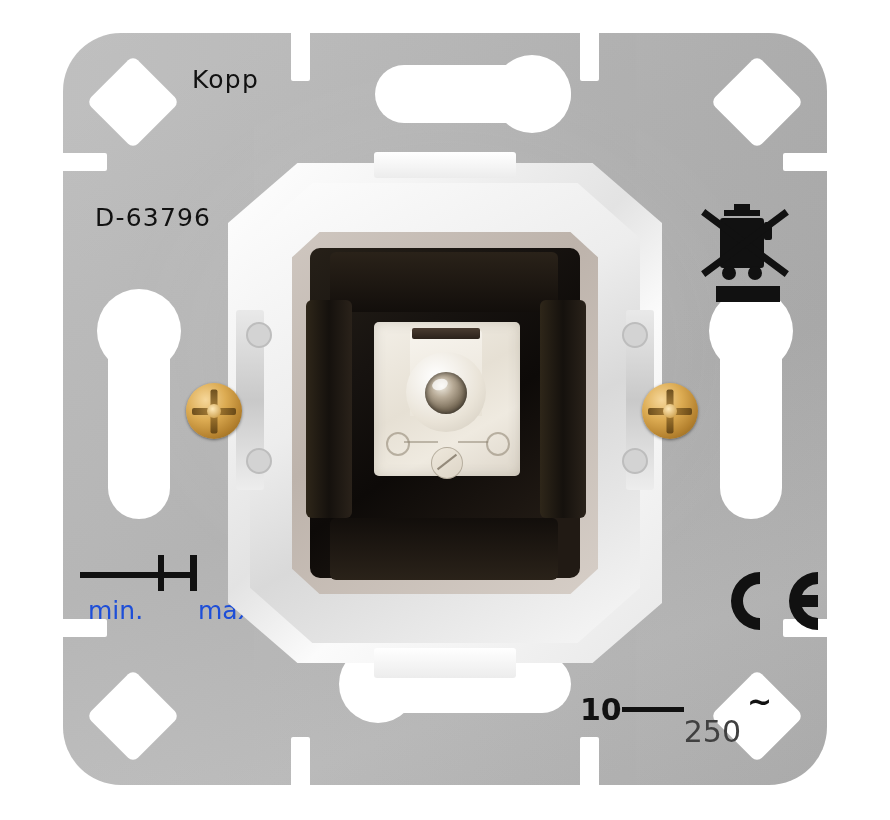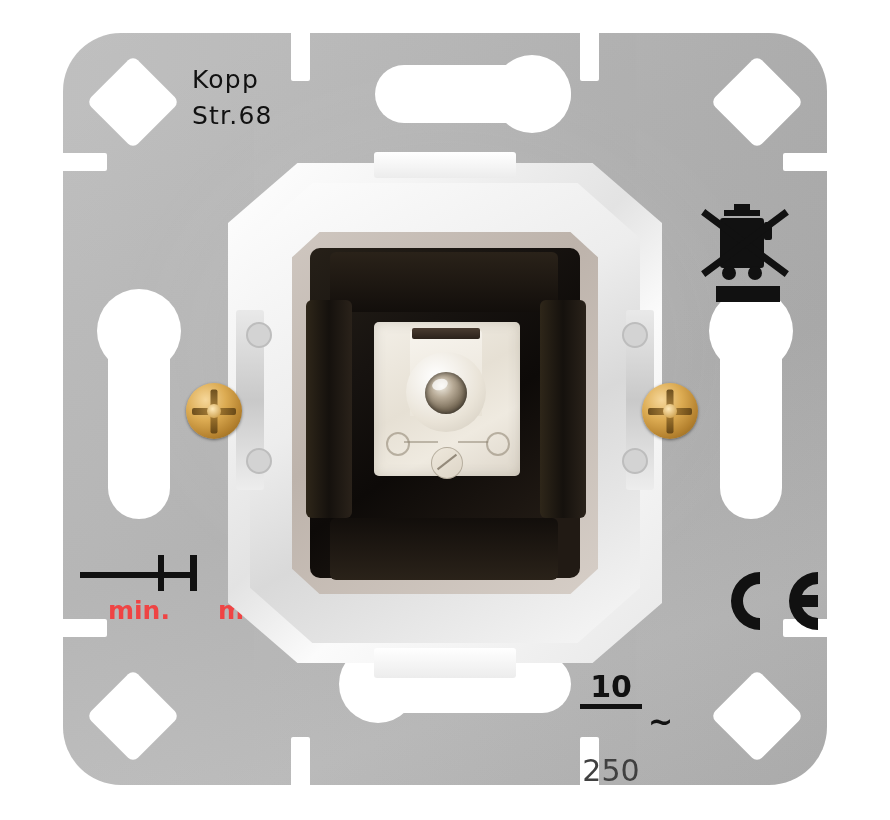--- a/index.html
+++ b/index.html
@@ -42,26 +42,26 @@
   .mark{position:absolute;color:#111;font-family:"DejaVu Sans",sans-serif;}
   .addr{font-size:25px;line-height:36px;letter-spacing:1.2px;font-weight:400;}
   .addr div{white-space:nowrap;}
   .city{font-size:25px;line-height:36px;letter-spacing:1.2px;}
 
   
   .gauge{position:absolute;}
   .g-line{position:absolute;left:0;top:18px;width:116px;height:6px;background:#111;}
   .g-t1{position:absolute;left:78px;top:1px;width:6px;height:36px;background:#111;}
   .g-t2{position:absolute;left:110px;top:1px;width:7px;height:36px;background:#111;}
-  .g-lbl{position:absolute;top:42px;font-size:25px;font-weight:bold;
-         font-family:"DejaVu Sans",sans-serif;color:#ef4444;margin-left:20px;}
+  .g-lbl{position:absolute;top:42px;font-size:25px;font-weight:normal;
+         font-family:"DejaVu Sans",sans-serif;color:#1d4ed8;}
 
   
   .rating{position:absolute;display:flex;align-items:center;}
-  .frac{display:flex;flex-direction:column;align-items:center;line-height:1;}
+  .frac{display:flex;flex-direction:row;align-items:center;line-height:1;}
   .frac .num{font-size:30px;font-weight:bold;font-family:"DejaVu Sans",sans-serif;color:#111;}
   .frac .bar{width:62px;height:5px;background:#111;margin:2px 0;}
   .frac .den{font-size:30px;font-weight:normal;font-family:"DejaVu Sans",sans-serif;color:#404040;margin-top:45px;}
   .tilde{font-size:30px;font-weight:bold;color:#111;margin-left:6px;margin-bottom:16px;
          font-family:"DejaVu Sans",sans-serif;}
 
   
   .ce{position:absolute;}
 
   
@@ -202,24 +202,24 @@
     <div class="cut keyh" style="left:312px;top:32px;"></div>
     <div class="cut keyh-head" style="left:430px;top:22px;"></div>
 
     <div class="cut keyh" style="left:312px;top:622px;"></div>
     <div class="cut keyh-head" style="left:276px;top:612px;"></div>
 
   </div>
 
   <div class="mark addr" style="left:192px;top:62px;">
     <div>Kopp</div>
-    <div>Str.68</div>
   </div>
 
   <div class="mark city" style="left:95px;top:200px;">
+    <div>D-63796</div>
   </div>
 
   <div class="weee" style="left:700px;top:196px;width:96px;height:110px;">
     <svg width="96" height="110" viewBox="0 0 96 110" aria-hidden="true">
       <g fill="#111">
         <rect x="24" y="14" width="36" height="6"></rect>
         <rect x="34" y="8" width="16" height="6"></rect>
         <rect x="20" y="22" width="44" height="50" rx="3"></rect>
         <rect x="64" y="26" width="8" height="18" rx="2"></rect>
         <circle cx="29" cy="77" r="7"></circle>

